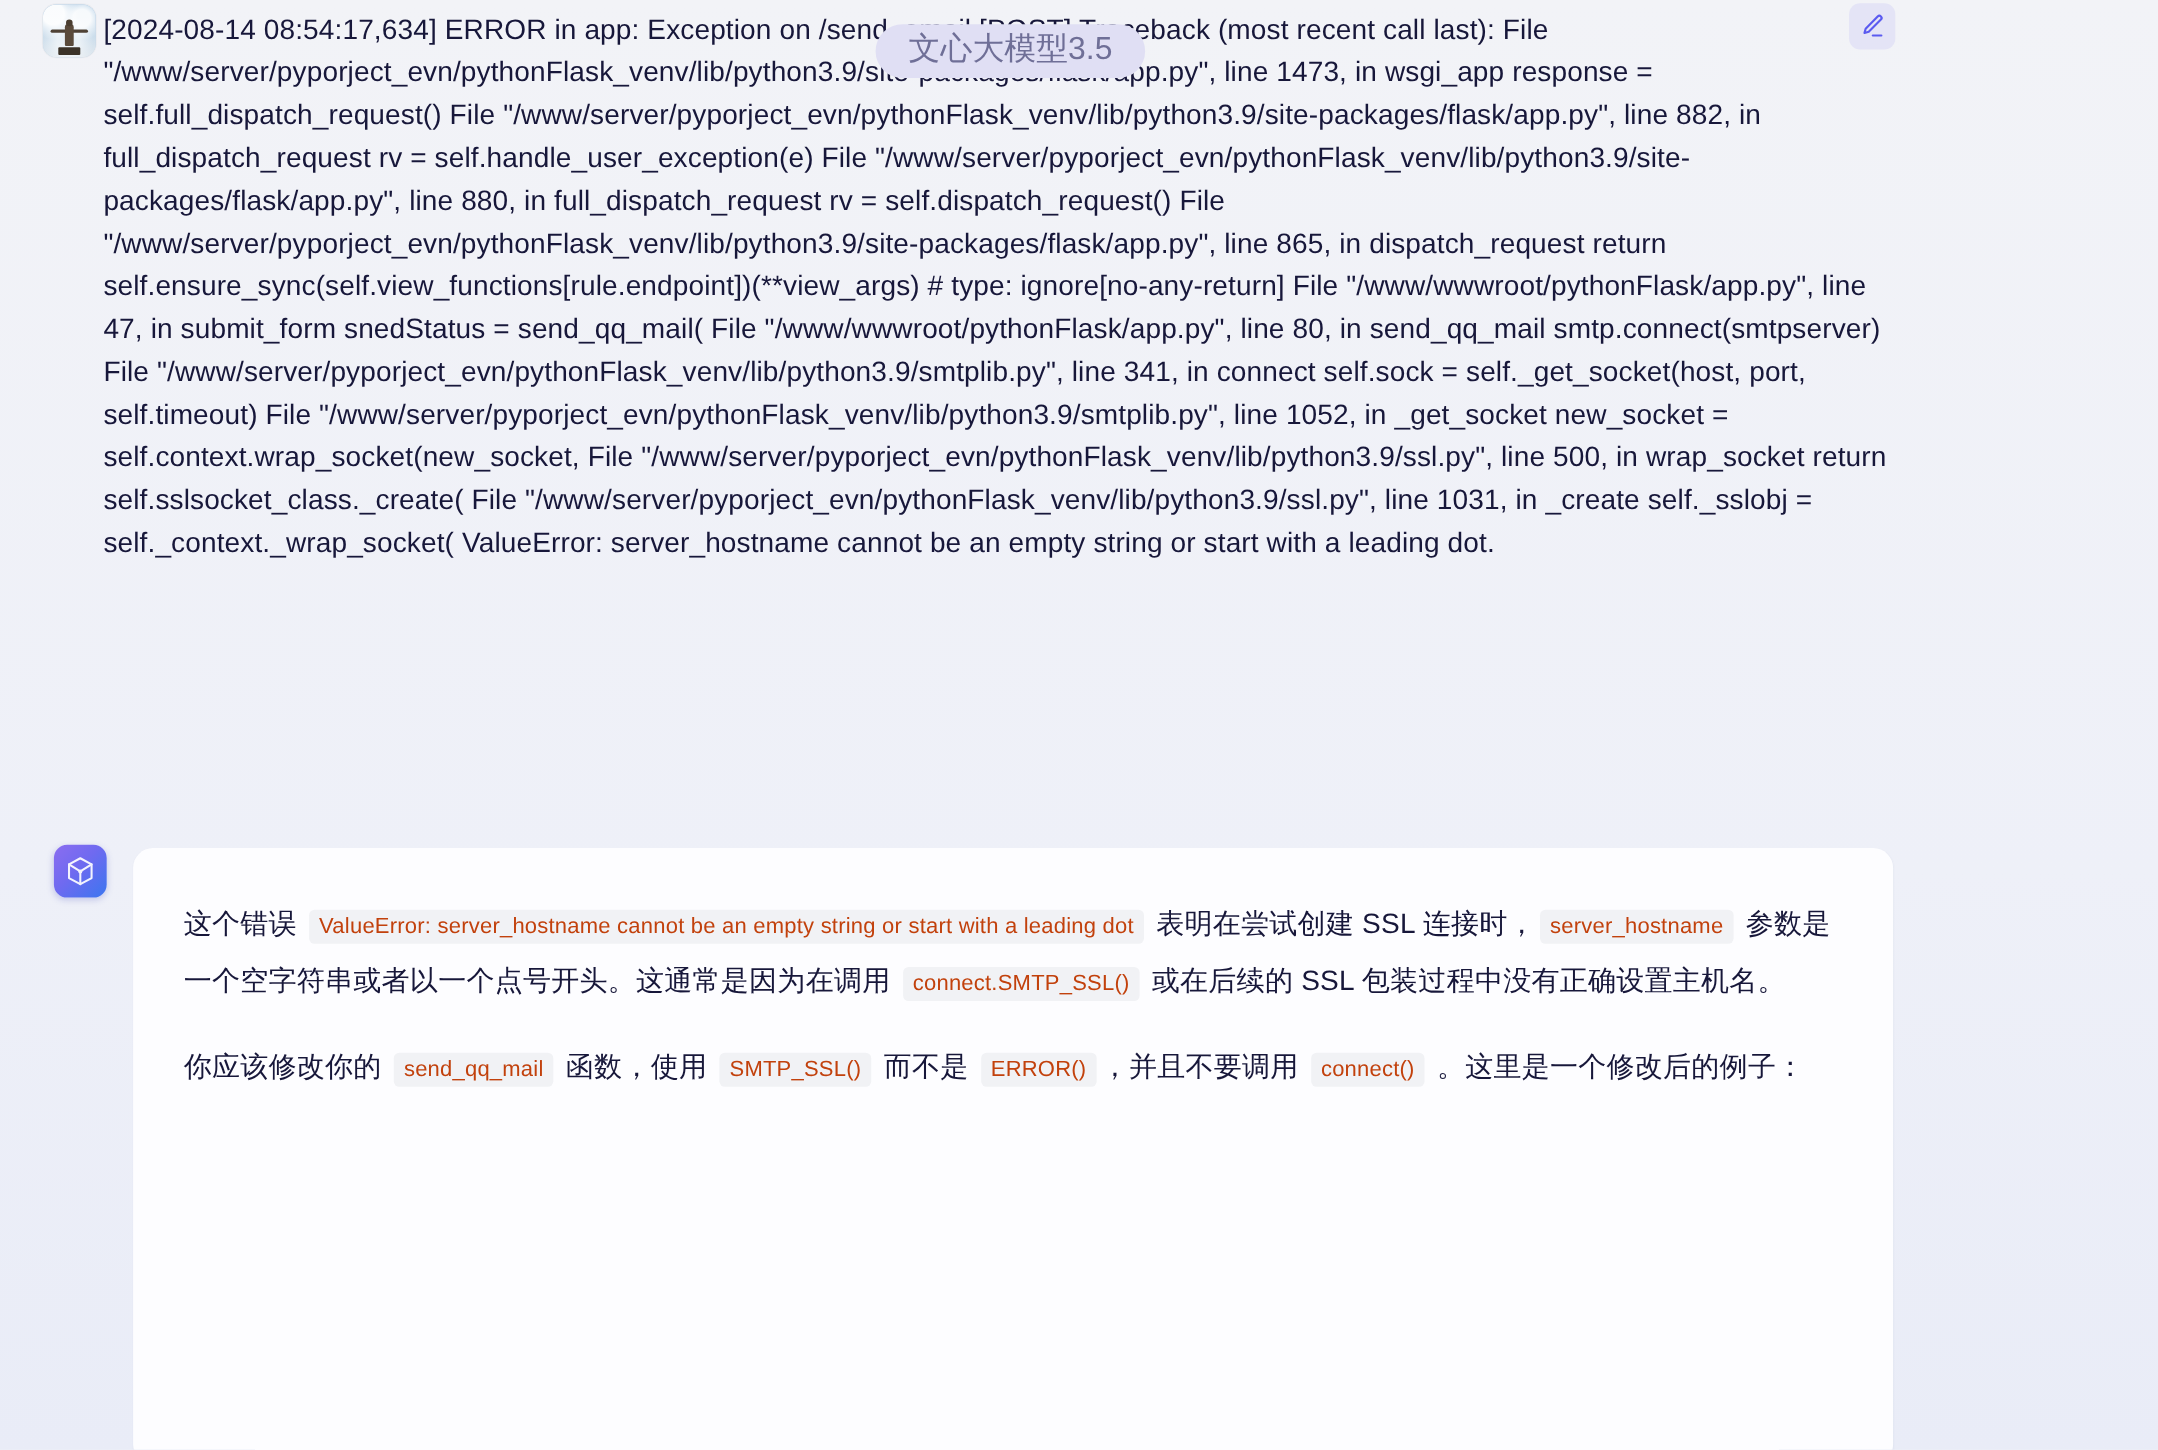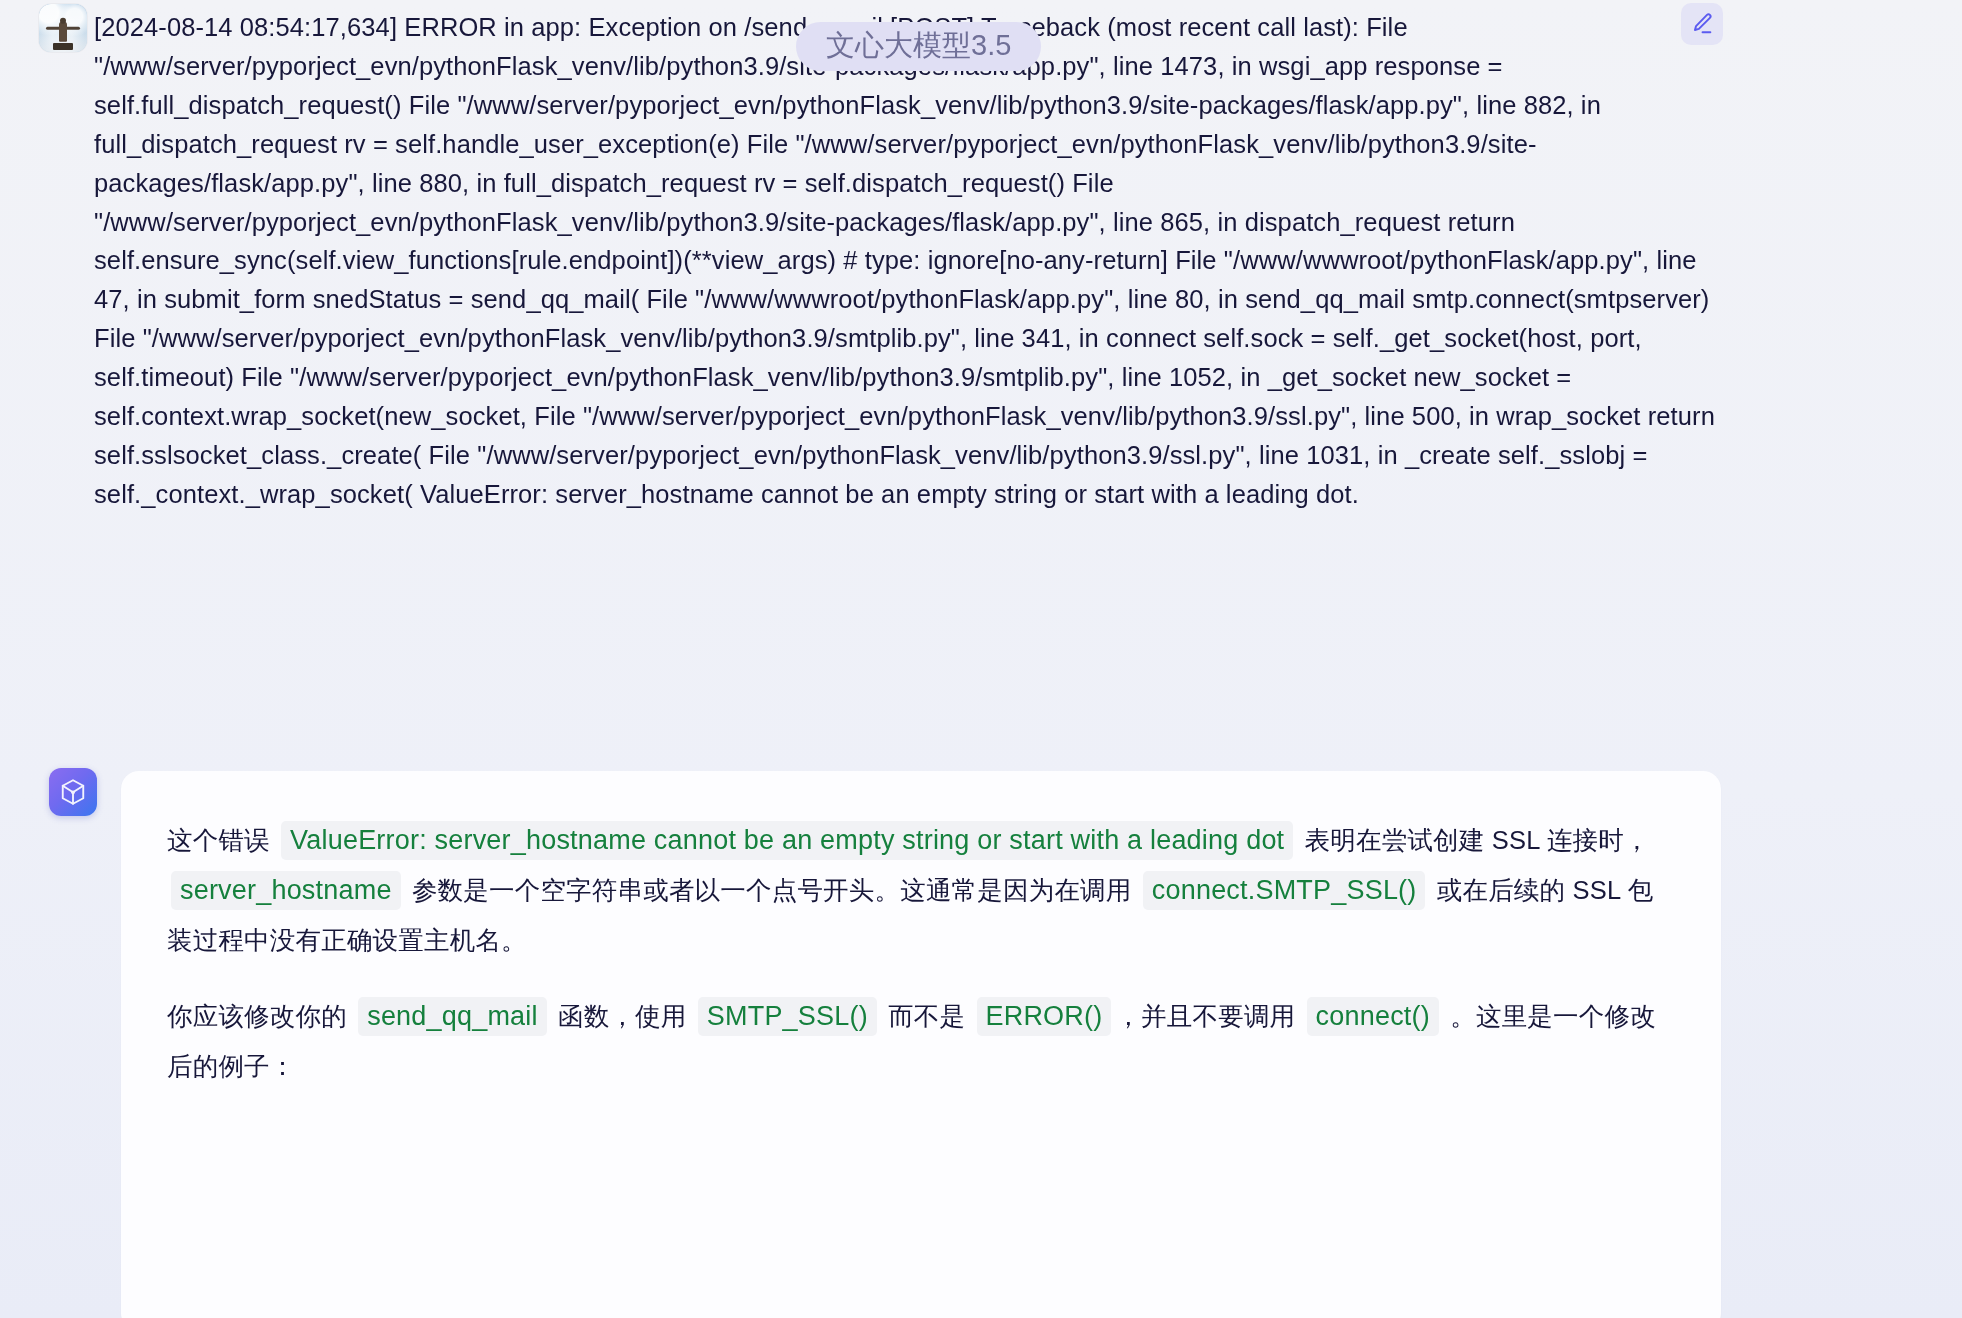--- a/index.html
+++ b/index.html
@@ -159,22 +159,22 @@
     word-break: break-word;
   }
   .answer-card p:last-child { margin-bottom: 0; }
 
   code.inline {
     background: #f1f2f5;
     border-radius: 5px;
     padding: 4px 9px 5px;
     margin: 12px 4px;
     font-family: "Liberation Sans", "DejaVu Sans", sans-serif;
-    font-size: 27px;
-    color: #15803d;
+    font-size: 20px;
+    color: #c2410c;
     white-space: nowrap;
   }
 </style>
 </head>
 <body>
 
 <div id="app">
 
   <div class="user-turn">
 

